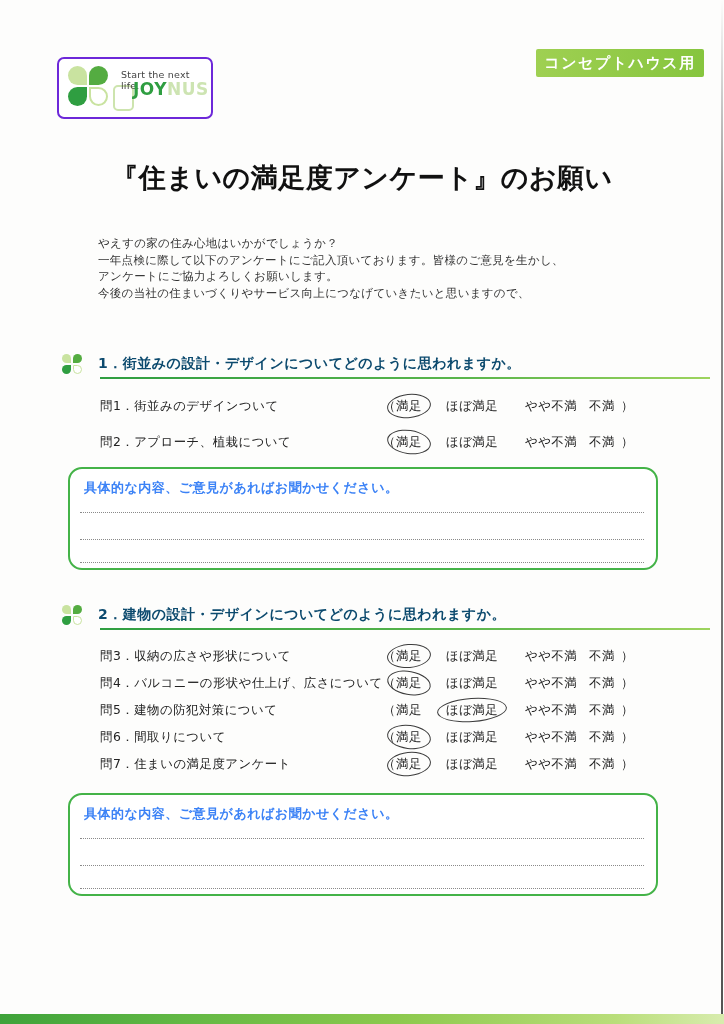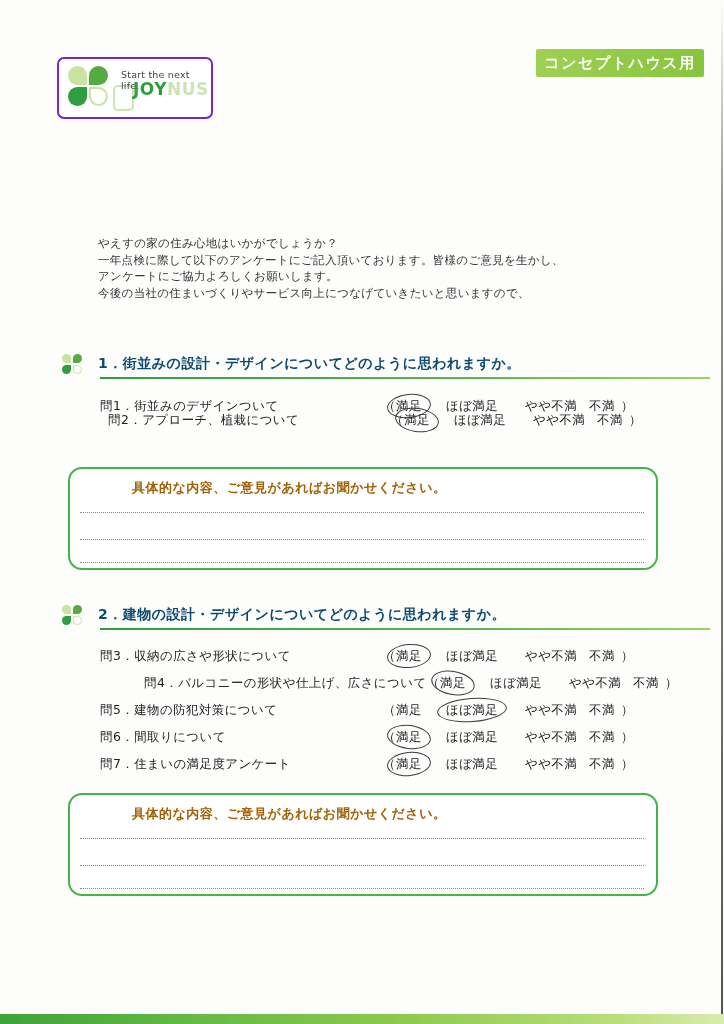--- a/index.html
+++ b/index.html
@@ -45,21 +45,21 @@
   
   .q-row{position:absolute;left:100px;width:540px;height:20px;font-size:12.4px;color:#222;}
   .q-label{position:absolute;left:0;top:0;letter-spacing:0.5px;white-space:nowrap;}
   .op{position:absolute;top:0;white-space:nowrap;letter-spacing:0.5px;}
   .op-pl{left:283px;} .op-0{left:296px;} .op-1{left:346px;text-align:center;} .op-2{left:425px;} .op-3{left:489px;} .op-pr{left:521px;}
   .sel-circle{position:absolute;top:-4px;height:24px;border:1.6px solid #3c3c3c;border-radius:50%;box-sizing:border-box;}
   
   .comment-box{position:absolute;left:68px;width:590px;height:103px;
     border:2.5px solid #44b348;border-radius:14px;background:#fff;box-sizing:border-box;}
   .cb-0{top:115px;} .cb-1{top:190px;}
-  .comment-label{position:absolute;left:14px;top:10px;font-size:13px;font-weight:600;color:#a16207;letter-spacing:0.5px;margin-left:48px;}
+  .comment-label{position:absolute;left:14px;top:10px;font-size:13px;font-weight:600;color:#3b82f6;letter-spacing:0.5px;}
   .dotline{position:absolute;left:10px;right:12px;border-bottom:1.6px dotted #8a8a8a;height:0;}
   .dl-0{top:43px;} .dl-1{top:70px;} .dl-2{top:93px;}
   
   .scan-line{position:absolute;right:1px;top:0;bottom:0;width:2px;
     background:linear-gradient(180deg,rgba(60,60,60,0) 0%,rgba(60,60,60,.55) 20%,rgba(40,40,40,.8) 100%);}
   .footer-bar{position:absolute;left:0;bottom:0;width:724px;height:10px;
     background:linear-gradient(90deg,#3ea23a 0%,#62b844 25%,#8cc94d 55%,#b9de7a 85%,#d8ecae 100%);}
 </style>
 </head>
 <body>
@@ -75,20 +75,21 @@
     </div>
     <div class="logo-o"></div>
     <div class="tagline">Start the next life.</div>
     <div class="brand">
       <span class="joy">JOY</span><span class="nus">NUS</span>
     </div>
   </div>
 
   <div class="badge">コンセプトハウス用</div>
 
+  <h1 class="title">『住まいの満足度アンケート』のお願い</h1>
 
   <div class="intro">
     <div>やえすの家の住み心地はいかがでしょうか？</div>
     <div>一年点検に際して以下のアンケートにご記入頂いております。皆様のご意見を生かし、</div>
     <div>アンケートにご協力よろしくお願いします。</div>
     <div>今後の当社の住まいづくりやサービス向上につなげていきたいと思いますので、</div>
   </div>
 
   <div class="section sec-0">
     <div class="sec-head">
@@ -105,21 +106,21 @@
         <div class="q-row" style="top: 46px; padding-left: 28px;">
           <span class="q-label">問1．街並みのデザインついて</span>
           <span class="op op-pl">（</span>
           <span class="op op-0">満足</span>
           <div class="sel-circle" style="left: 287px; width: 44px; transform: rotate(-6deg);"></div>
           <span class="op op-1">ほぼ満足</span>
           <span class="op op-2">やや不満</span>
           <span class="op op-3">不満</span>
           <span class="op op-pr">）</span>
         </div>
-        <div class="q-row" style="top: 60px; margin-left: 8px;">
+        <div class="q-row" style="top: 82px;">
           <span class="q-label">問2．アプローチ、植栽について</span>
           <span class="op op-pl">（</span>
           <span class="op op-0">満足</span>
           <div class="sel-circle" style="left: 287px; width: 44px; transform: rotate(8deg);"></div>
           <span class="op op-1">ほぼ満足</span>
           <span class="op op-2">やや不満</span>
           <span class="op op-3">不満</span>
           <span class="op op-pr">）</span>
         </div>
       </div>
@@ -146,21 +147,21 @@
         <div class="q-row" style="top: 45px;">
           <span class="q-label">問3．収納の広さや形状について</span>
           <span class="op op-pl">（</span>
           <span class="op op-0">満足</span>
           <div class="sel-circle" style="left: 287px; width: 44px; transform: rotate(-5deg);"></div>
           <span class="op op-1">ほぼ満足</span>
           <span class="op op-2">やや不満</span>
           <span class="op op-3">不満</span>
           <span class="op op-pr">）</span>
         </div>
-        <div class="q-row" style="top: 72px; margin-left: 44px;">
+        <div class="q-row" style="top: 72px;">
           <span class="q-label">問4．バルコニーの形状や仕上げ、広さについて</span>
           <span class="op op-pl">（</span>
           <span class="op op-0">満足</span>
           <div class="sel-circle" style="left: 287px; width: 44px; transform: rotate(10deg);"></div>
           <span class="op op-1">ほぼ満足</span>
           <span class="op op-2">やや不満</span>
           <span class="op op-3">不満</span>
           <span class="op op-pr">）</span>
         </div>
         <div class="q-row" style="top: 99px;">

